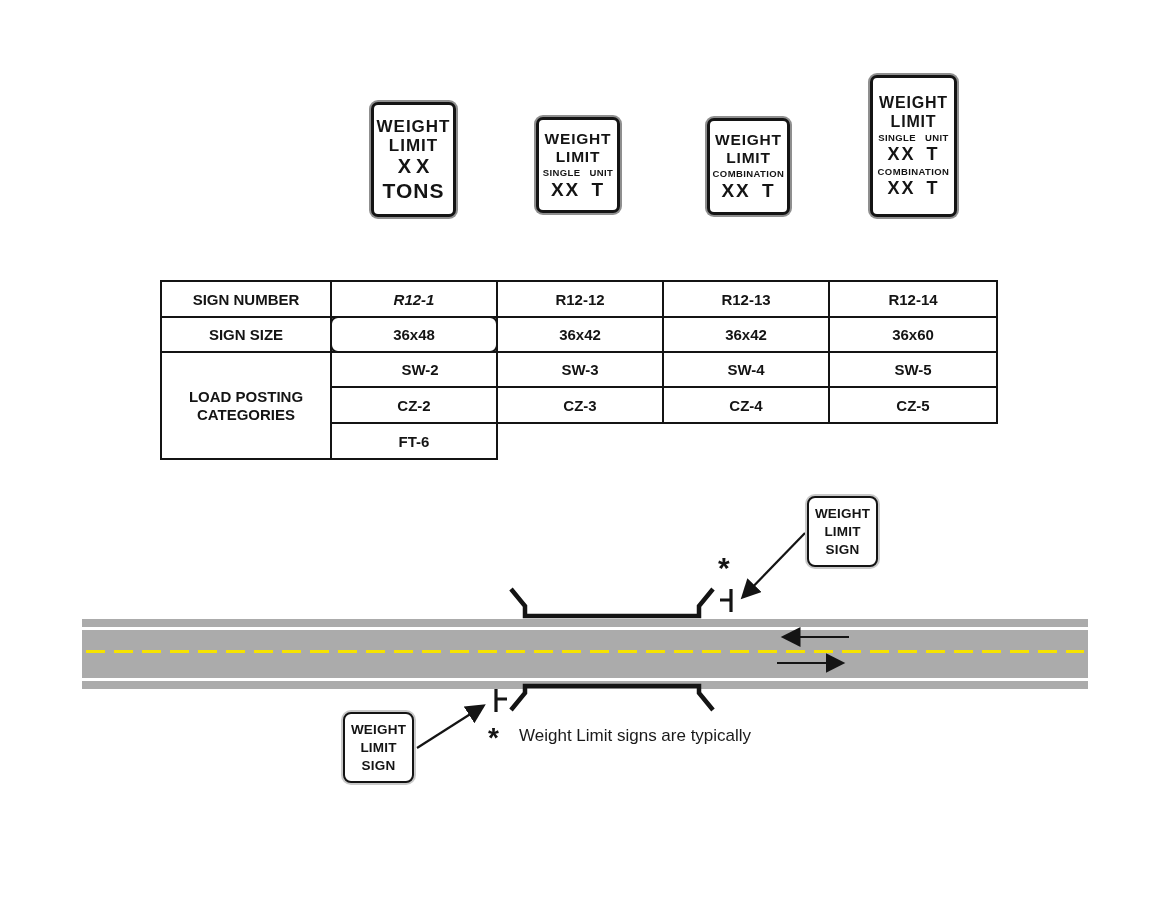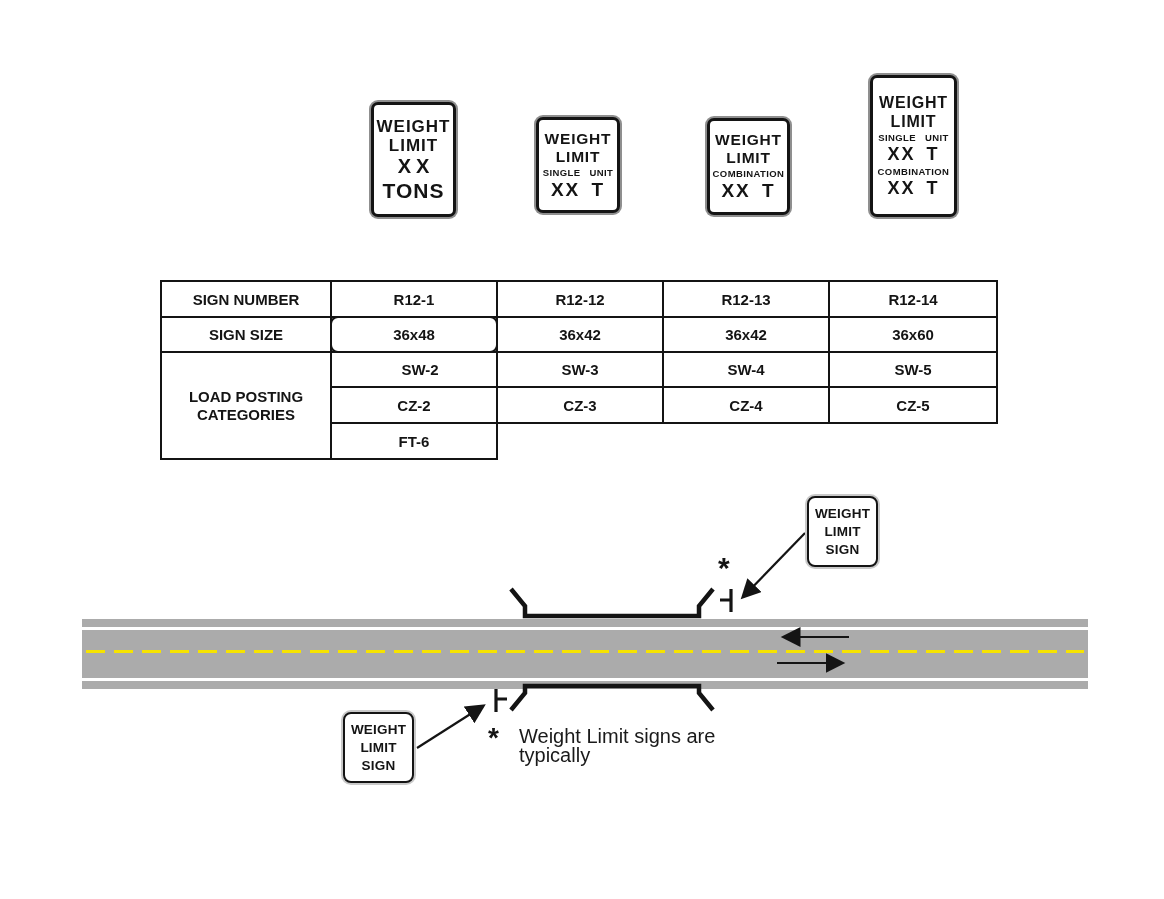--- a/index.html
+++ b/index.html
@@ -74,21 +74,21 @@
     border-radius: 8px;
     box-shadow: 0 0 0 2px #c9c9c9;
     display: flex; flex-direction: column;
     align-items: center; justify-content: center;
     text-align: center;
   }
   .callout .ln { font-weight: bold; font-size: 13.5px; line-height: 18px; letter-spacing: 0.2px; }
   .asterisk { position: absolute; font-weight: bold; line-height: 1; }
   .asterisk-bridge { left: 718px; top: 553px; font-size: 30px; }
   .asterisk-note { left: 488px; top: 724px; font-size: 28px; }
-  .footnote { position: absolute; left: 519px; top: 727px; width: 240px; font-size: 20px; line-height: 18.5px; color: #1a1a1a; }
+  .footnote { position: absolute; left: 519px; top: 727px; width: 240px; font-size: 17px; line-height: 18.5px; color: #1a1a1a; }
 </style>
 </head>
 <body>
 
 <div class="canvas">
 
   <div class="sign s1" style="left:371px; top:102px; width:85px; height:115px;">
     <div class="ln t-main">WEIGHT</div>
     <div class="ln t-main">LIMIT</div>
     <div class="ln t-xx">XX</div>
@@ -114,21 +114,21 @@
     <div class="ln t-main">LIMIT</div>
     <div class="ln t-sub">SINGLE UNIT</div>
     <div class="ln t-xxt">XX T</div>
     <div class="ln t-sub">COMBINATION</div>
     <div class="ln t-xxt">XX T</div>
   </div>
 
   <div class="tbl">
 
     <div class="cell" style="left:0;top:0;width:172px;height:38px;">SIGN NUMBER</div>
-    <div class="cell" style="left:170px;top:0;width:168px;height:38px;">R12-1</div>
+    <div class="cell" style="left:170px;top:0;width:168px;height:38px;font-style:italic;">R12-1</div>
     <div class="cell" style="left:336px;top:0;width:168px;height:38px;">R12-12</div>
     <div class="cell" style="left:502px;top:0;width:168px;height:38px;">R12-13</div>
     <div class="cell" style="left:668px;top:0;width:170px;height:38px;">R12-14</div>
 
     <div class="cell" style="left:0;top:36px;width:172px;height:37px;">SIGN SIZE</div>
     <div class="cell" style="left:170px;top:36px;width:168px;height:37px;border-radius:8px;">36x48</div>
     <div class="cell" style="left:336px;top:36px;width:168px;height:37px;">36x42</div>
     <div class="cell" style="left:502px;top:36px;width:168px;height:37px;">36x42</div>
     <div class="cell" style="left:668px;top:36px;width:170px;height:37px;">36x60</div>
 

